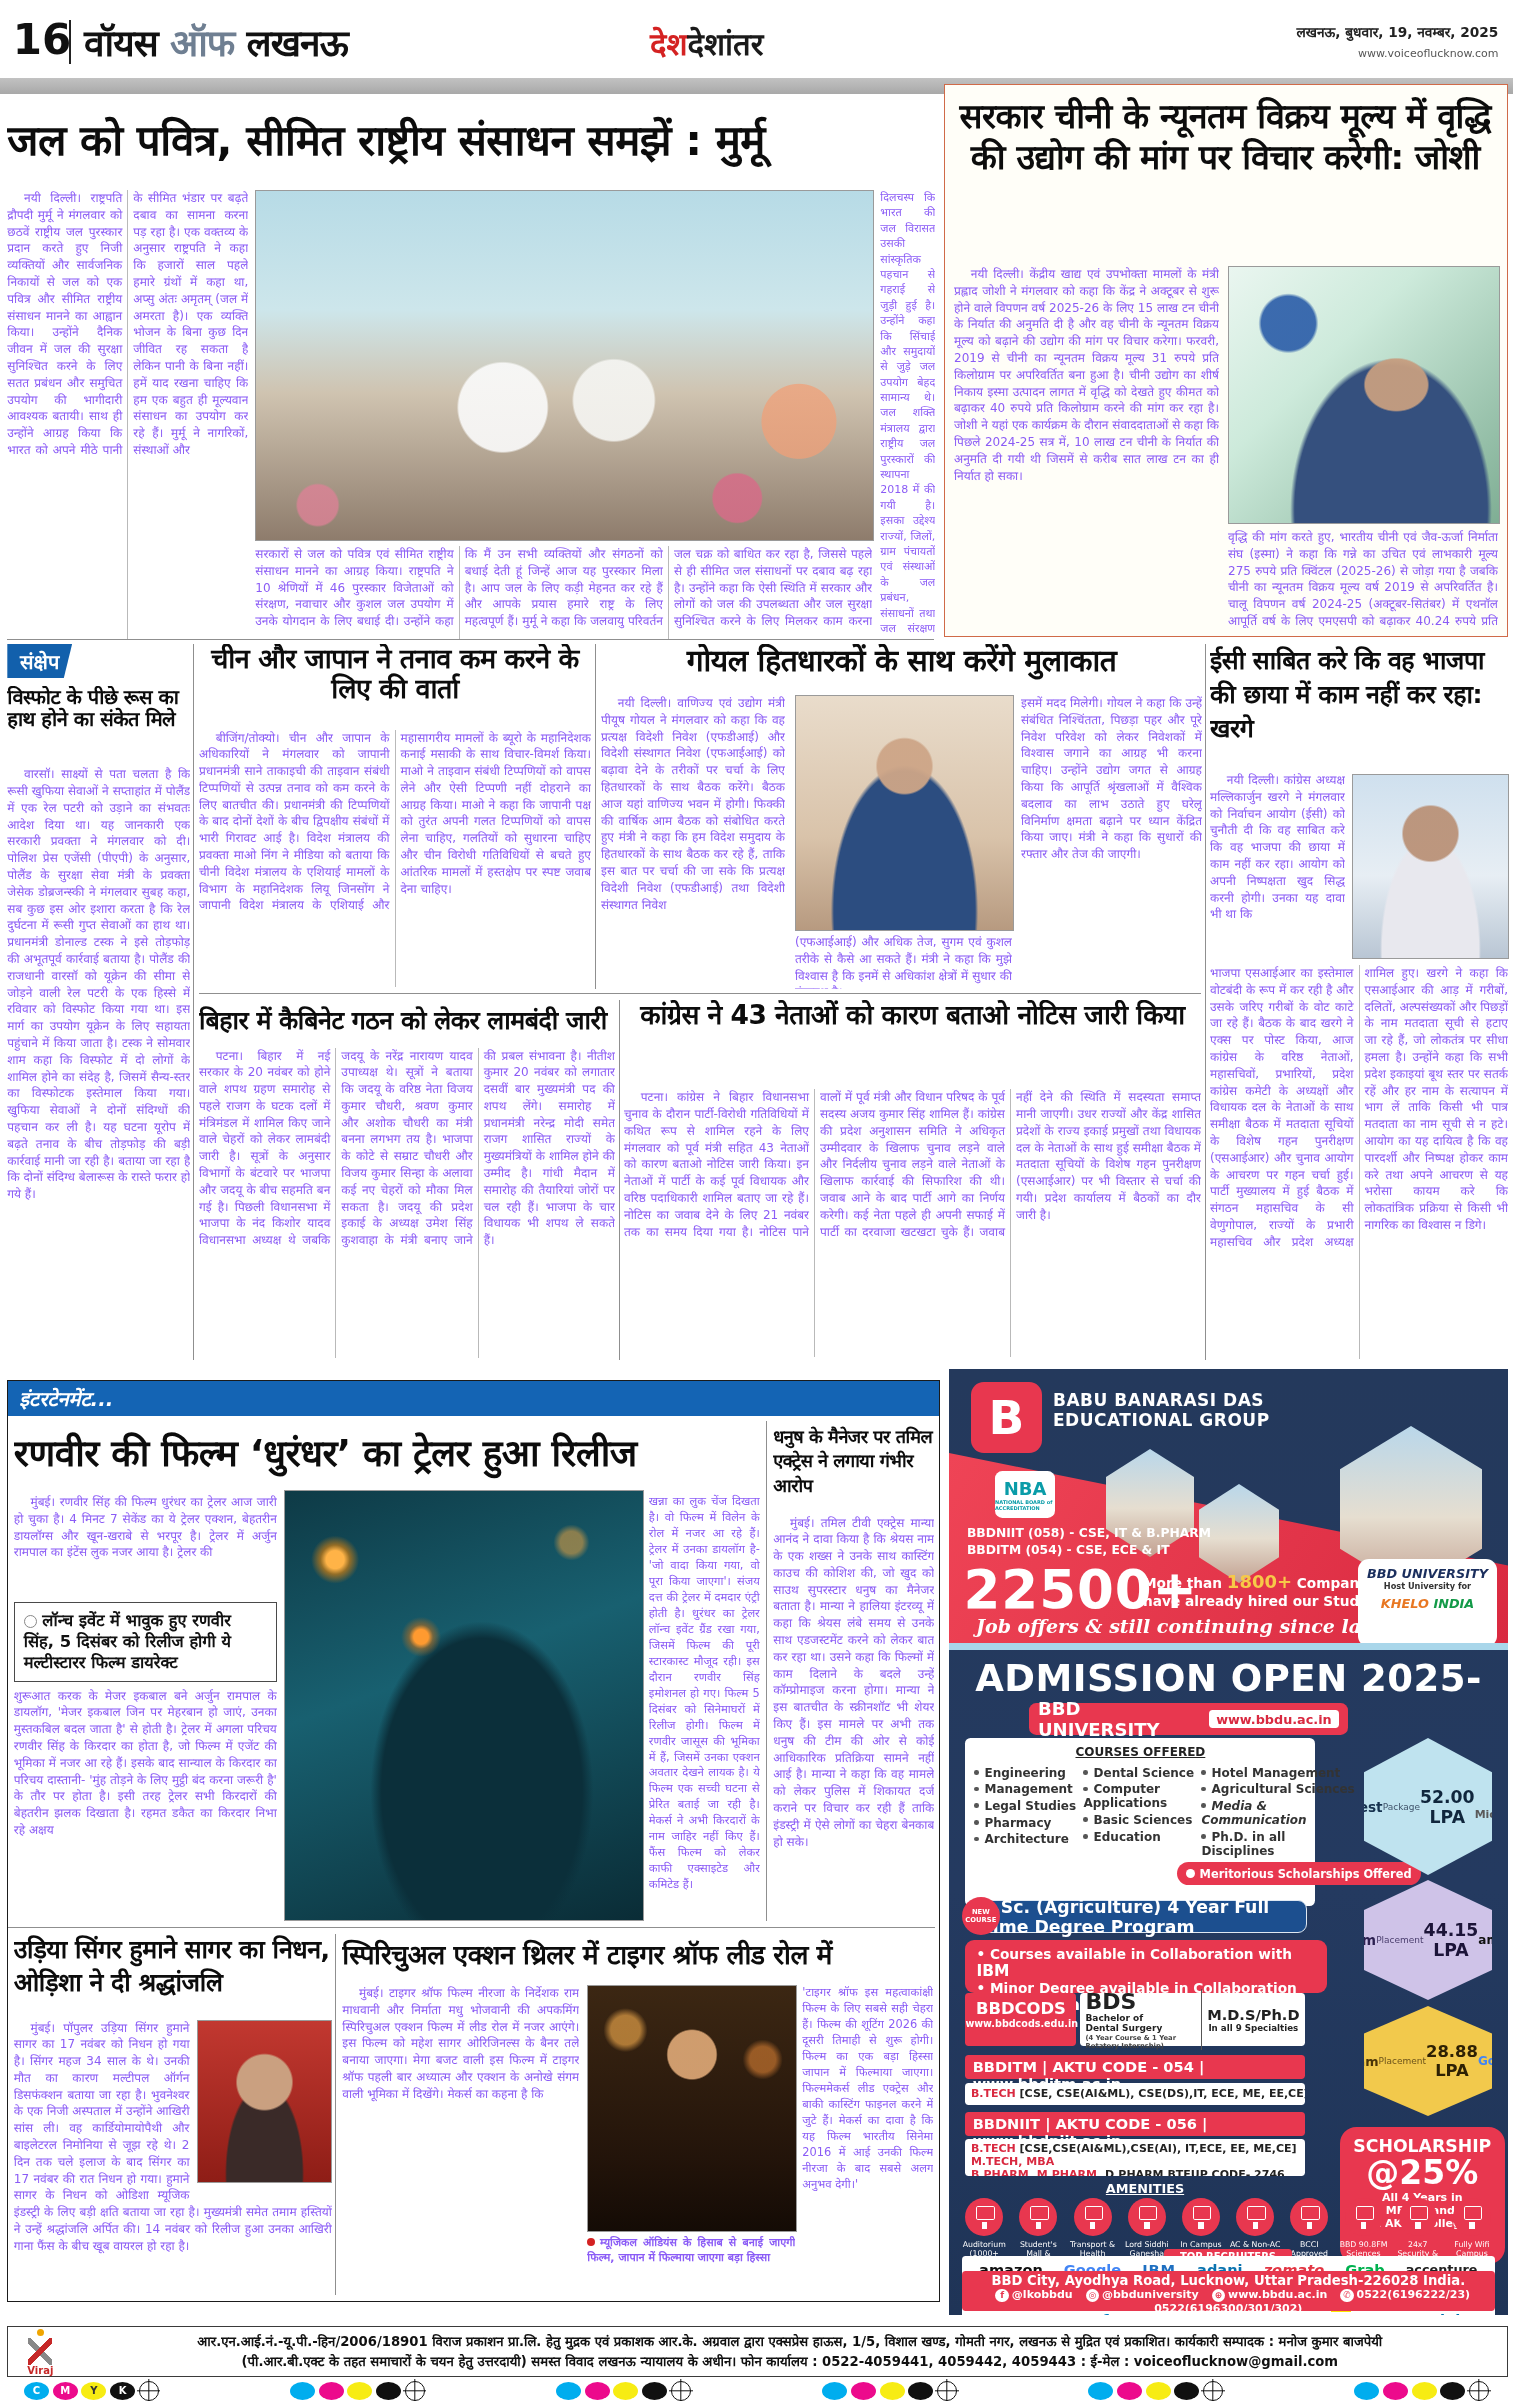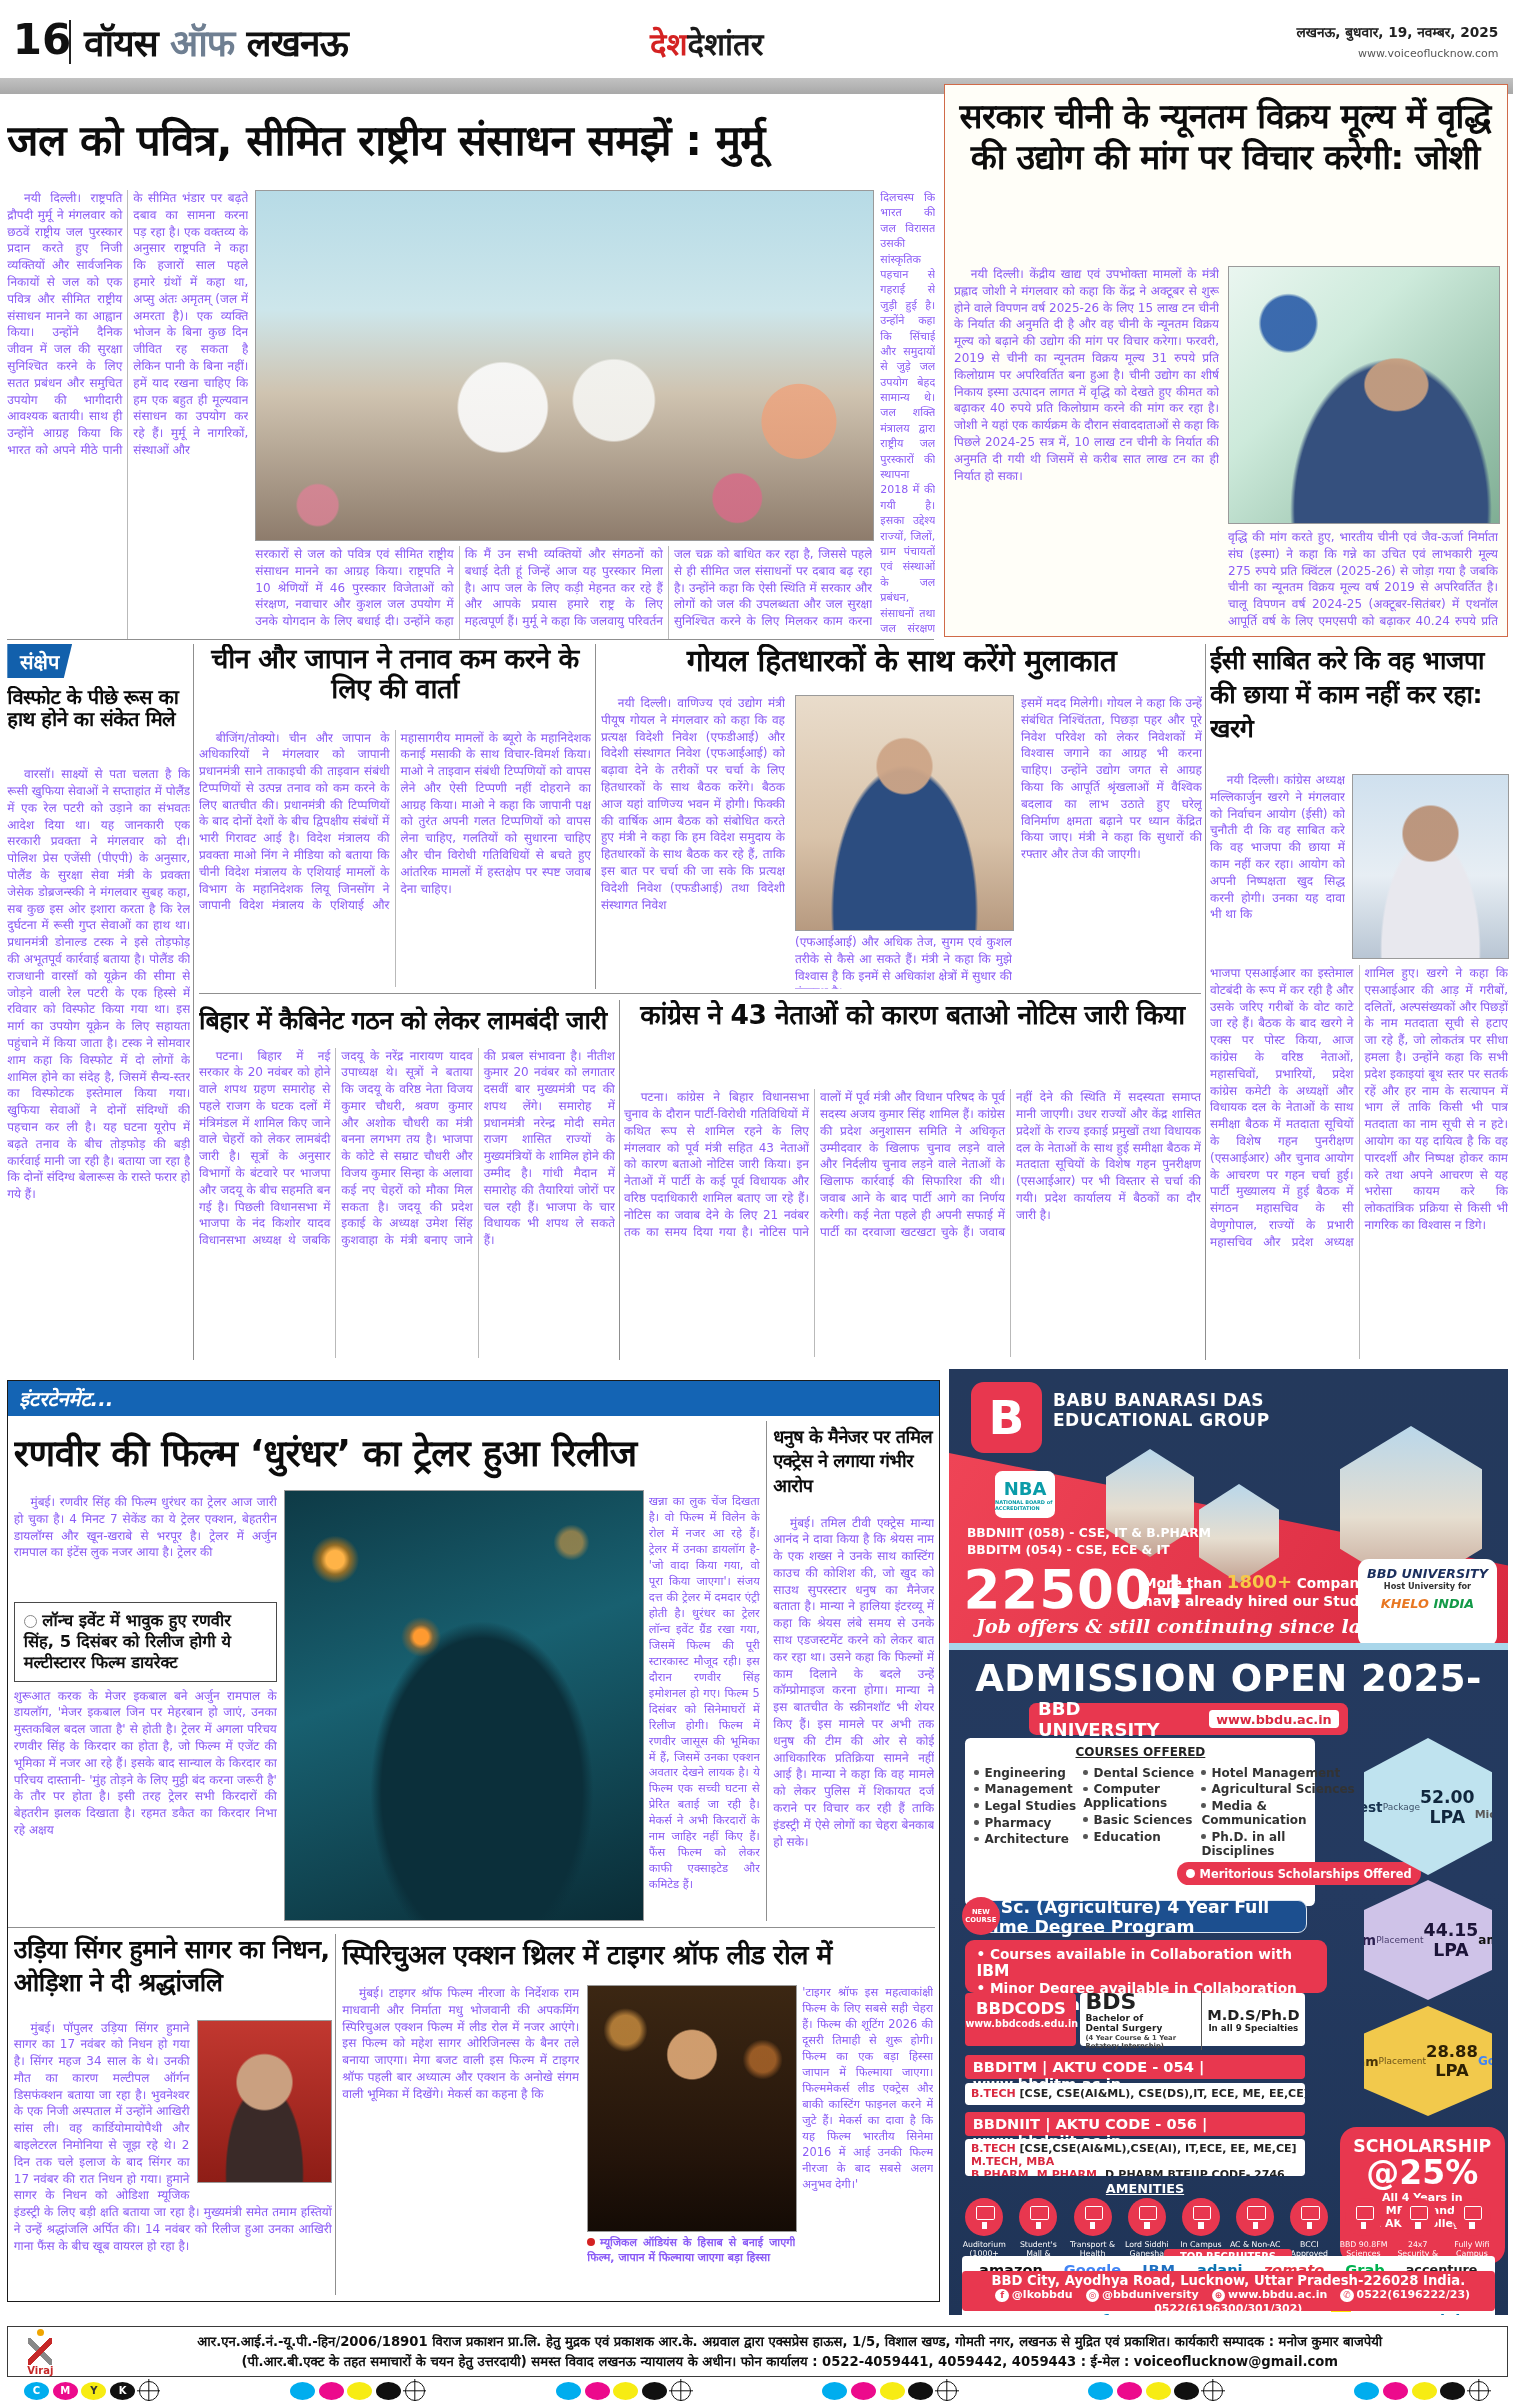--- a/index.html
+++ b/index.html
@@ -358,21 +358,21 @@
         </div>
         <div style="flex:1.1;">
           <div class="course-li">Dental Science</div>
           <div class="course-li" style="white-space:normal;">Computer Applications</div>
           <div class="course-li">Basic Sciences</div>
           <div class="course-li">Education</div>
         </div>
         <div style="flex:1.3;">
           <div class="course-li">Hotel Management</div>
           <div class="course-li">Agricultural Sciences</div>
-          <div class="course-li" style="white-space:normal;">Media &amp; Communication</div>
+          <div class="course-li" style="white-space:normal;font-style:italic;">Media &amp; Communication</div>
           <div class="course-li" style="white-space:normal;">Ph.D. in all Disciplines</div>
         </div>
       </div>
     </div>
     <div class="abs merit-ribbon" style="left:228px;top:493px;">
       <span style="display:inline-block;width:9px;height:9px;border-radius:50%;background:#fff;margin-right:4.6px;"></span><span>Meritorious Scholarships Offered</span>
     </div>
 
     <div class="abs pkg-hex" style="left:415px;top:369px;width:128px;height:137px;background:#bfe3ef;">
       <div style="font-weight:900;color:#16324f;font-size:13.7px;">Highest</div>

